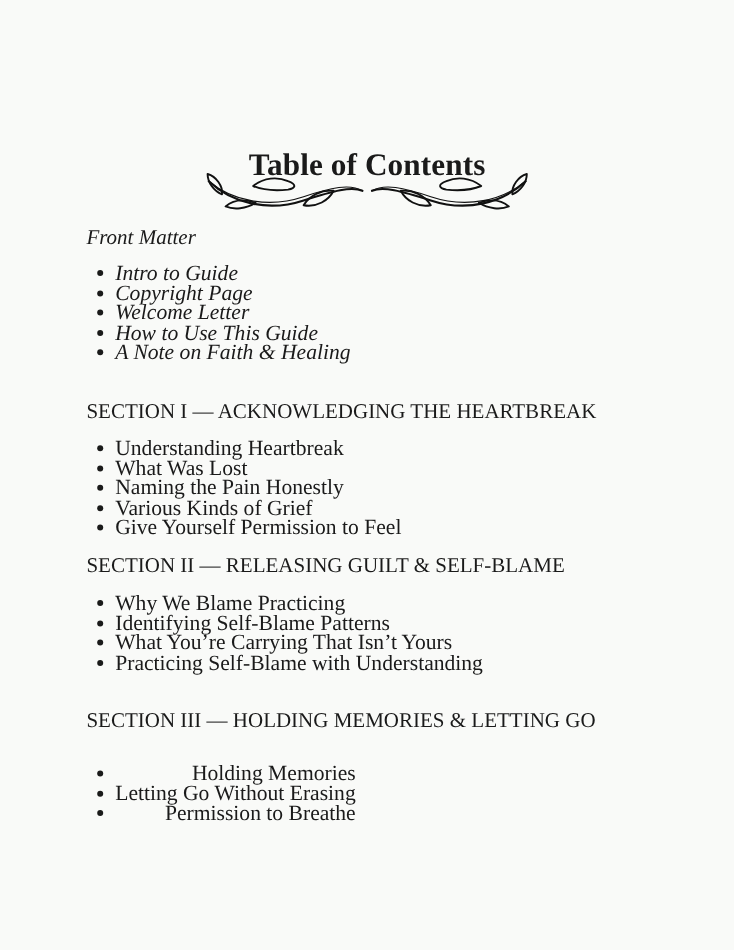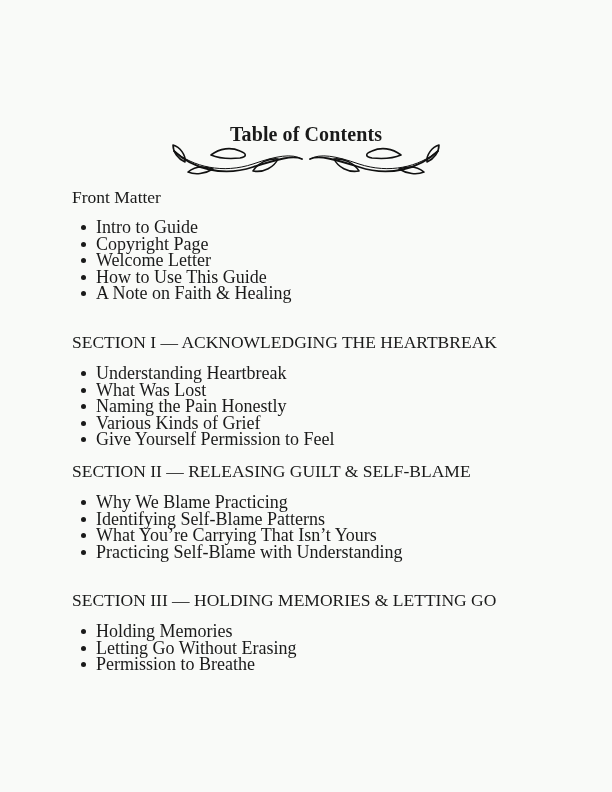--- a/index.html
+++ b/index.html
@@ -15,21 +15,21 @@
       font-family: "DejaVu Serif", "Liberation Serif", serif;
       color: #1a1a1a;
     }
     .page-title {
       position: absolute;
       top: 109px;
       left: 0;
       width: 612px;
       text-align: center;
       font-family: "Liberation Serif", serif;
-      font-size: 20px;
+      font-size: 26px;
       line-height: 24px;
       letter-spacing: 0.1px;
     }
     .ornament {
       position: absolute;
       top: 141px;
       left: 168px;
       width: 276px;
       height: 38px;
     }
@@ -97,21 +97,21 @@
 
     <path d="M271 4 C 264 6, 258 14, 259 21 C 266 18, 271 11, 271 4 Z"></path>
 
     <path d="M256 31 C 249 25, 240 25, 231 28 C 239 33, 249 34, 256 31 Z"></path>
 
     <path d="M233 14 C 224 7, 213 6, 204 10 C 196 13, 198 16, 204 17 C 214 18, 226 17, 233 14 Z"></path>
 
     <path d="M191 30 C 186 22, 176 17, 166 18 C 170 26, 180 32, 191 30 Z"></path>
   </svg>
 
-  <section class="section" style="top:187px;">
+  <section class="section" style="top:187px;font-style:italic;">
     <h2 class="section-heading">Front Matter</h2>
     <ul class="toc-list" style="top:32px;">
       <li class="toc-item"><span class="bullet"></span><span>Intro to Guide</span></li>
       <li class="toc-item"><span class="bullet"></span><span>Copyright Page</span></li>
       <li class="toc-item"><span class="bullet"></span><span>Welcome Letter</span></li>
       <li class="toc-item"><span class="bullet"></span><span>How to Use This Guide</span></li>
       <li class="toc-item"><span class="bullet"></span><span>A Note on Faith &amp; Healing</span></li>
     </ul>
   </section>
 
@@ -131,20 +131,20 @@
     <ul class="toc-list" style="top:33px;">
       <li class="toc-item"><span class="bullet"></span><span>Why We Blame Practicing</span></li>
       <li class="toc-item"><span class="bullet"></span><span>Identifying Self-Blame Patterns</span></li>
       <li class="toc-item"><span class="bullet"></span><span>What You’re Carrying That Isn’t Yours</span></li>
       <li class="toc-item"><span class="bullet"></span><span>Practicing Self-Blame with Understanding</span></li>
     </ul>
   </section>
 
   <section class="section" style="top:590px;">
     <h2 class="section-heading">SECTION III — HOLDING MEMORIES &amp; LETTING GO</h2>
-    <ul class="toc-list" style="top:33px;">
+    <ul class="toc-list" style="top:46px;text-align:right;">
       <li class="toc-item"><span class="bullet"></span><span>Holding Memories</span></li>
       <li class="toc-item"><span class="bullet"></span><span>Letting Go Without Erasing</span></li>
       <li class="toc-item"><span class="bullet"></span><span>Permission to Breathe</span></li>
     </ul>
   </section>
 
 </div>
 
 </body></html>

